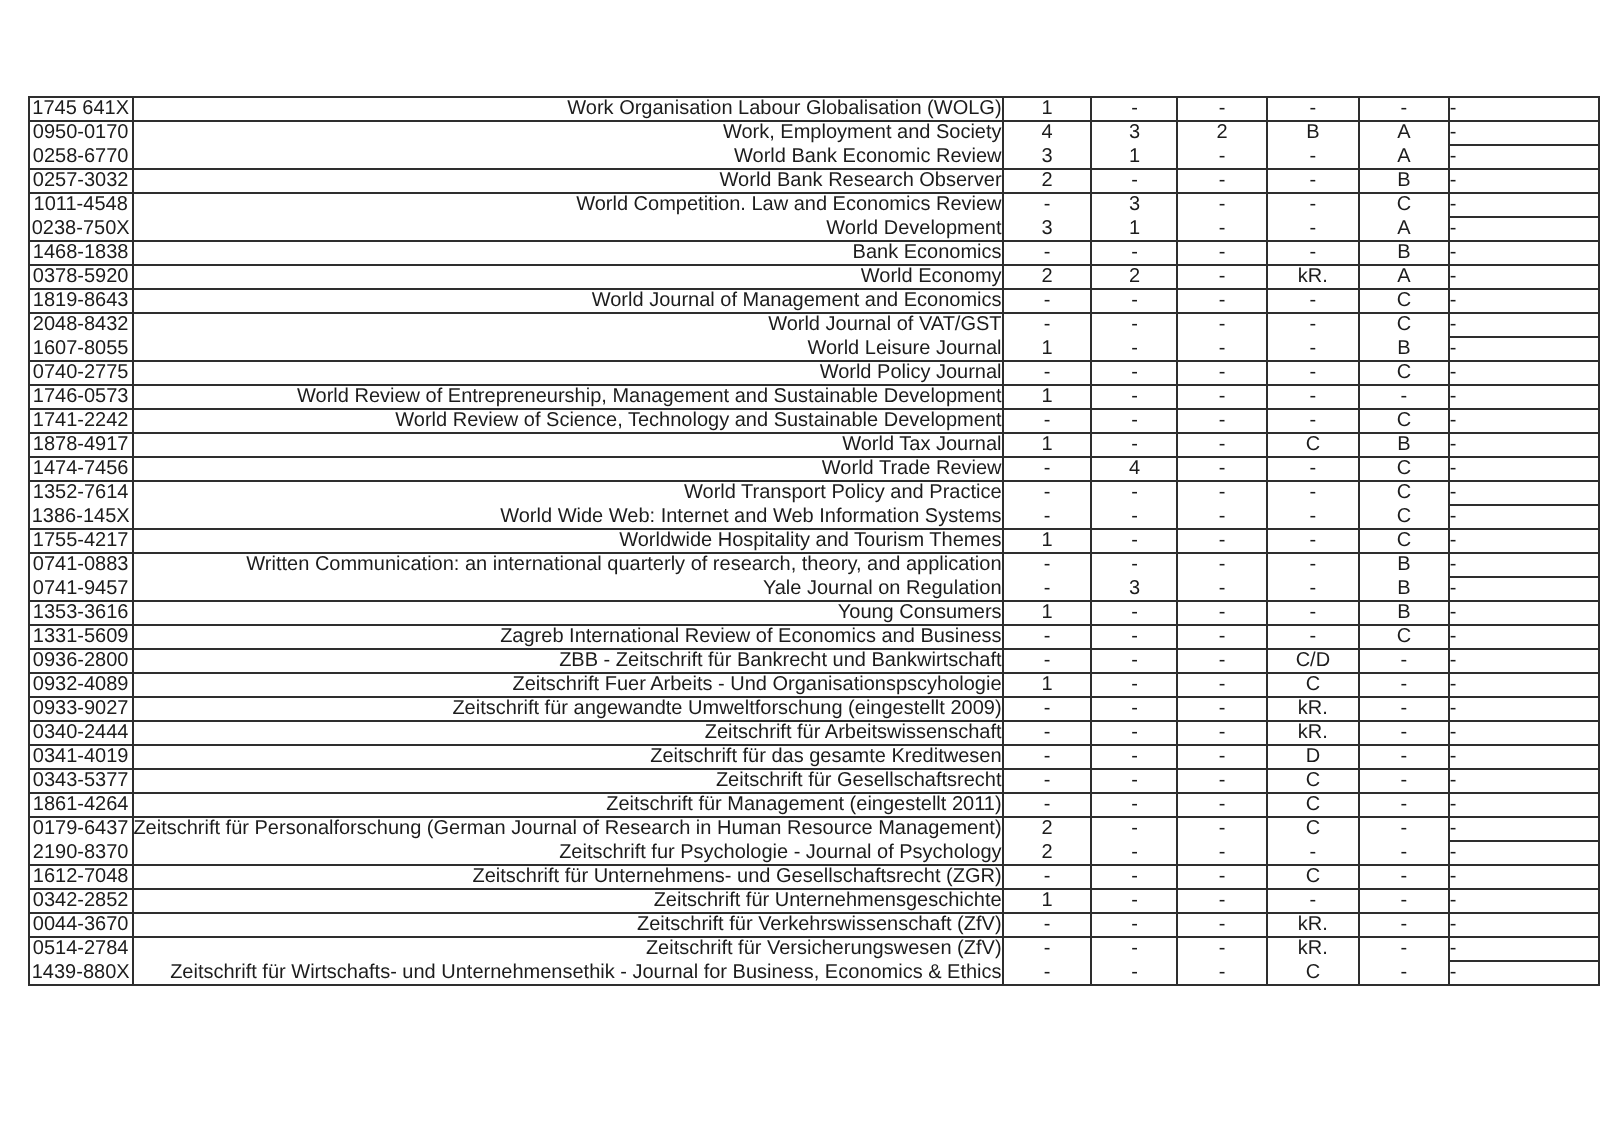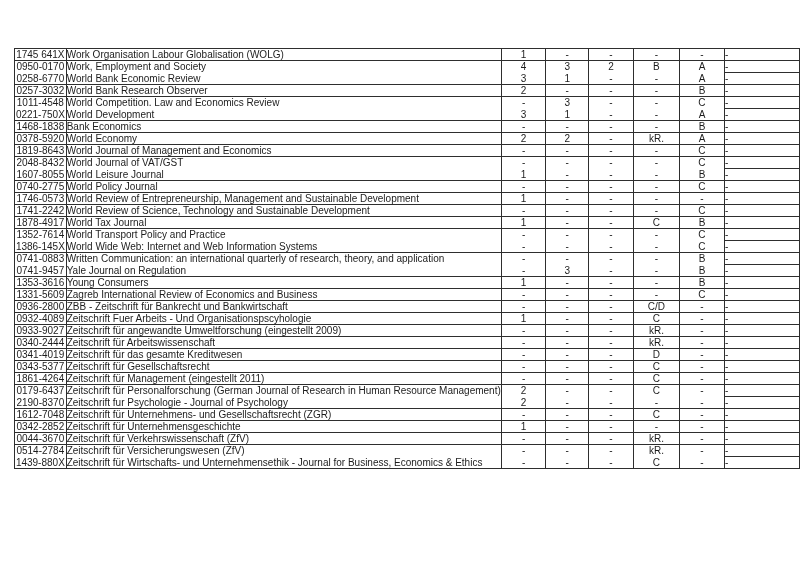--- a/index.html
+++ b/index.html
@@ -20,21 +20,21 @@
   table.journal-table td {
     border:1px solid #2e2e2e;
     height:10.5px;
     padding:0;
     vertical-align:middle;
     white-space:nowrap;
     overflow:hidden;
     color:#1c1c1c;
   }
   td.issn  { width:51px;  text-align:center; }
-  td.title { width:397px; text-align:left; padding-left:3px; }
+  td.title { width:397px; text-align:right; padding-left:3px; }
   td.vcol  { text-align:center; }
   td.v0 { width:50px; }
   td.v1 { width:48px; }
   td.v2 { width:50px; }
   td.v3 { width:50px; border-right-style:hidden; }
   td.v4 { width:50px; }
   td.tail { width:86px; border:none; text-align:left; padding-left:3px; }
   tr.joined td { border-bottom-style:hidden; }
   tr.joined td.tail { border-bottom-style:none; }
 </style>
@@ -88,21 +88,21 @@
           <td class="issn">1011-4548</td>
           <td class="title">World Competition. Law and Economics Review</td>
           <td class="vcol v0">-</td>
           <td class="vcol v1">3</td>
           <td class="vcol v2">-</td>
           <td class="vcol v3">-</td>
           <td class="vcol v4">C</td>
           <td class="tail">-</td>
         </tr>
         <tr>
-          <td class="issn">0221-750X</td>
+          <td class="issn">0238-750X</td>
           <td class="title">World Development</td>
           <td class="vcol v0">3</td>
           <td class="vcol v1">1</td>
           <td class="vcol v2">-</td>
           <td class="vcol v3">-</td>
           <td class="vcol v4">A</td>
           <td class="tail">-</td>
         </tr>
         <tr>
           <td class="issn">1468-1838</td>
@@ -187,34 +187,54 @@
         <tr>
           <td class="issn">1878-4917</td>
           <td class="title">World Tax Journal</td>
           <td class="vcol v0">1</td>
           <td class="vcol v1">-</td>
           <td class="vcol v2">-</td>
           <td class="vcol v3">C</td>
           <td class="vcol v4">B</td>
           <td class="tail">-</td>
         </tr>
+        <tr>
+          <td class="issn">1474-7456</td>
+          <td class="title">World Trade Review</td>
+          <td class="vcol v0">-</td>
+          <td class="vcol v1">4</td>
+          <td class="vcol v2">-</td>
+          <td class="vcol v3">-</td>
+          <td class="vcol v4">C</td>
+          <td class="tail">-</td>
+        </tr>
         <tr class="joined">
           <td class="issn">1352-7614</td>
           <td class="title">World Transport Policy and Practice</td>
           <td class="vcol v0">-</td>
           <td class="vcol v1">-</td>
           <td class="vcol v2">-</td>
           <td class="vcol v3">-</td>
           <td class="vcol v4">C</td>
           <td class="tail">-</td>
         </tr>
         <tr>
           <td class="issn">1386-145X</td>
           <td class="title">World Wide Web: Internet and Web Information Systems</td>
           <td class="vcol v0">-</td>
+          <td class="vcol v1">-</td>
+          <td class="vcol v2">-</td>
+          <td class="vcol v3">-</td>
+          <td class="vcol v4">C</td>
+          <td class="tail">-</td>
+        </tr>
+        <tr>
+          <td class="issn">1755-4217</td>
+          <td class="title">Worldwide Hospitality and Tourism Themes</td>
+          <td class="vcol v0">1</td>
           <td class="vcol v1">-</td>
           <td class="vcol v2">-</td>
           <td class="vcol v3">-</td>
           <td class="vcol v4">C</td>
           <td class="tail">-</td>
         </tr>
         <tr class="joined">
           <td class="issn">0741-0883</td>
           <td class="title">Written Communication: an international quarterly of research, theory, and application</td>
           <td class="vcol v0">-</td>

